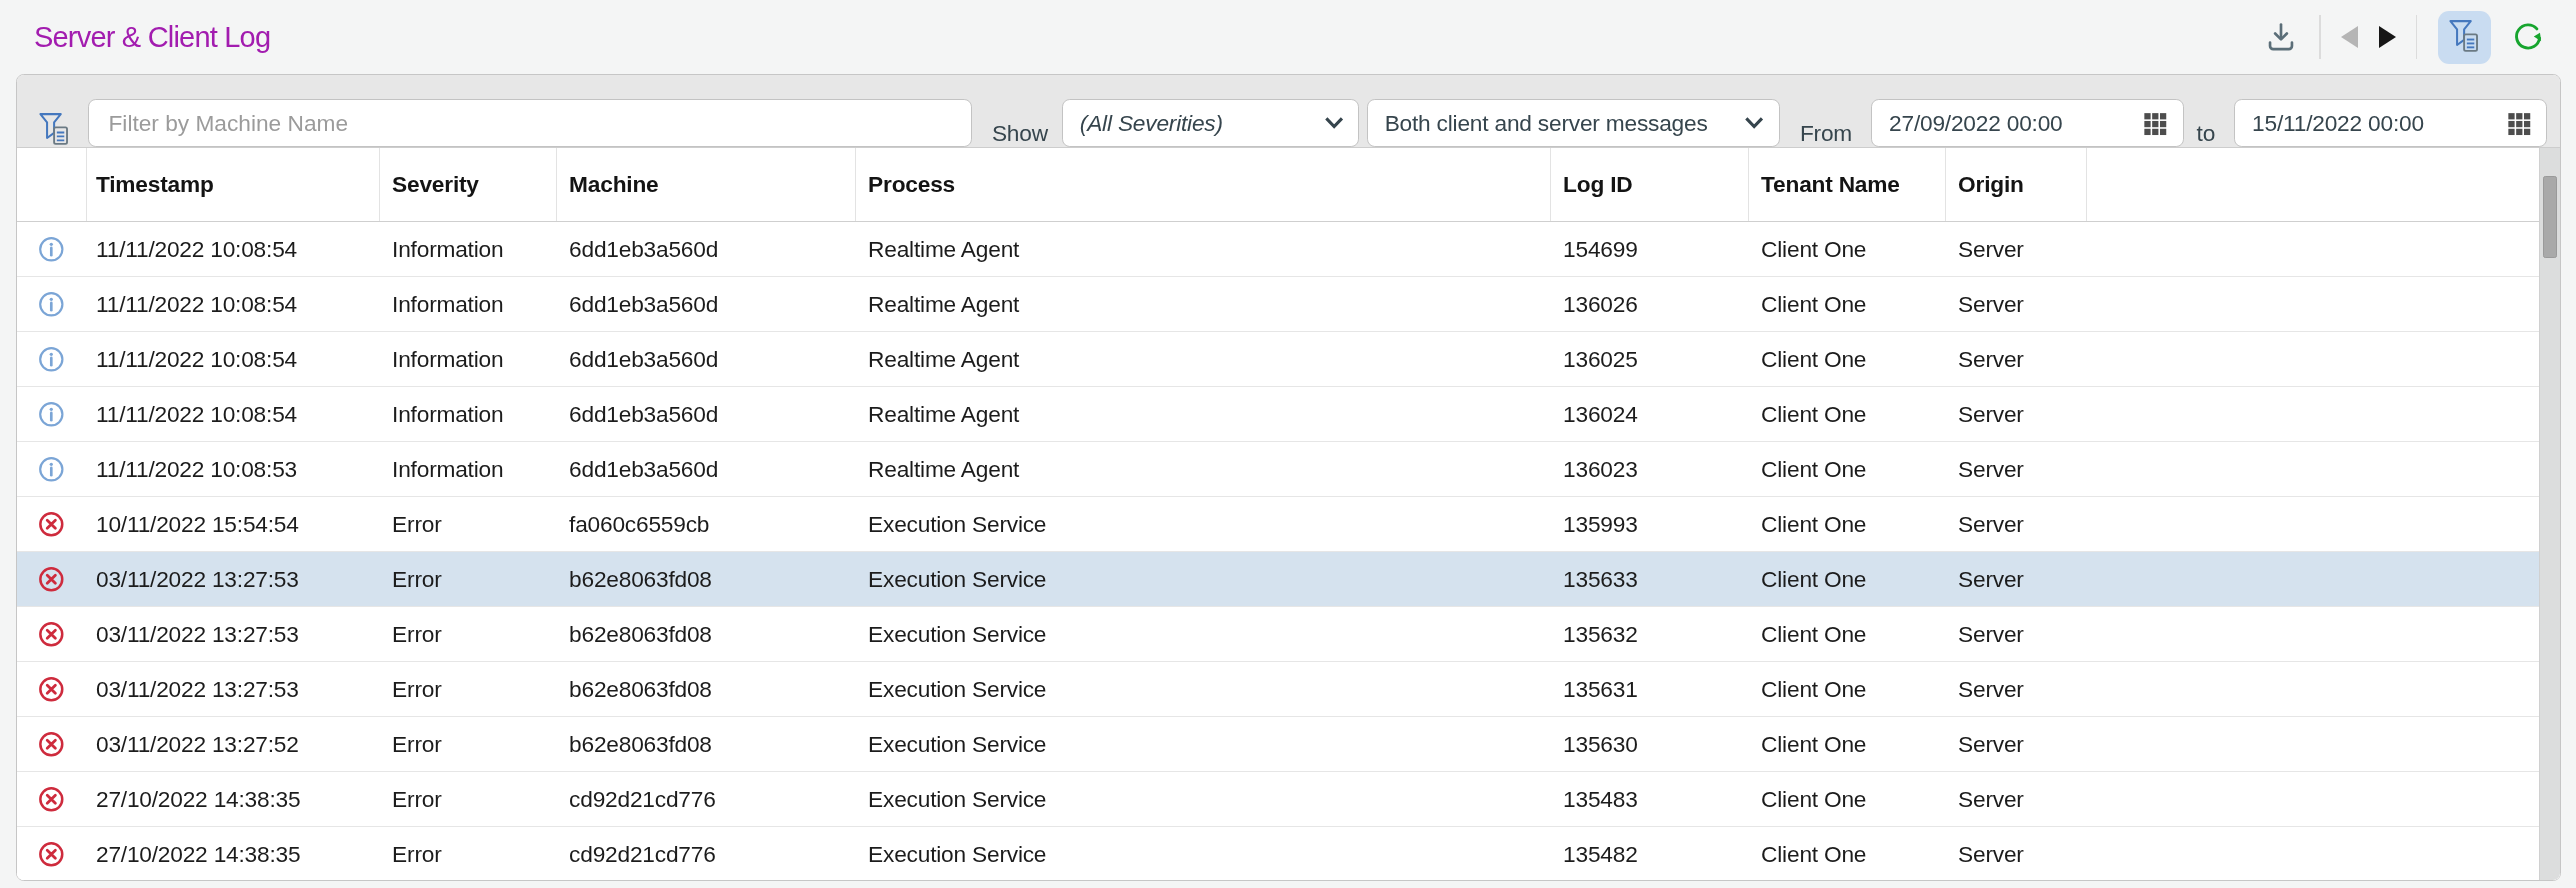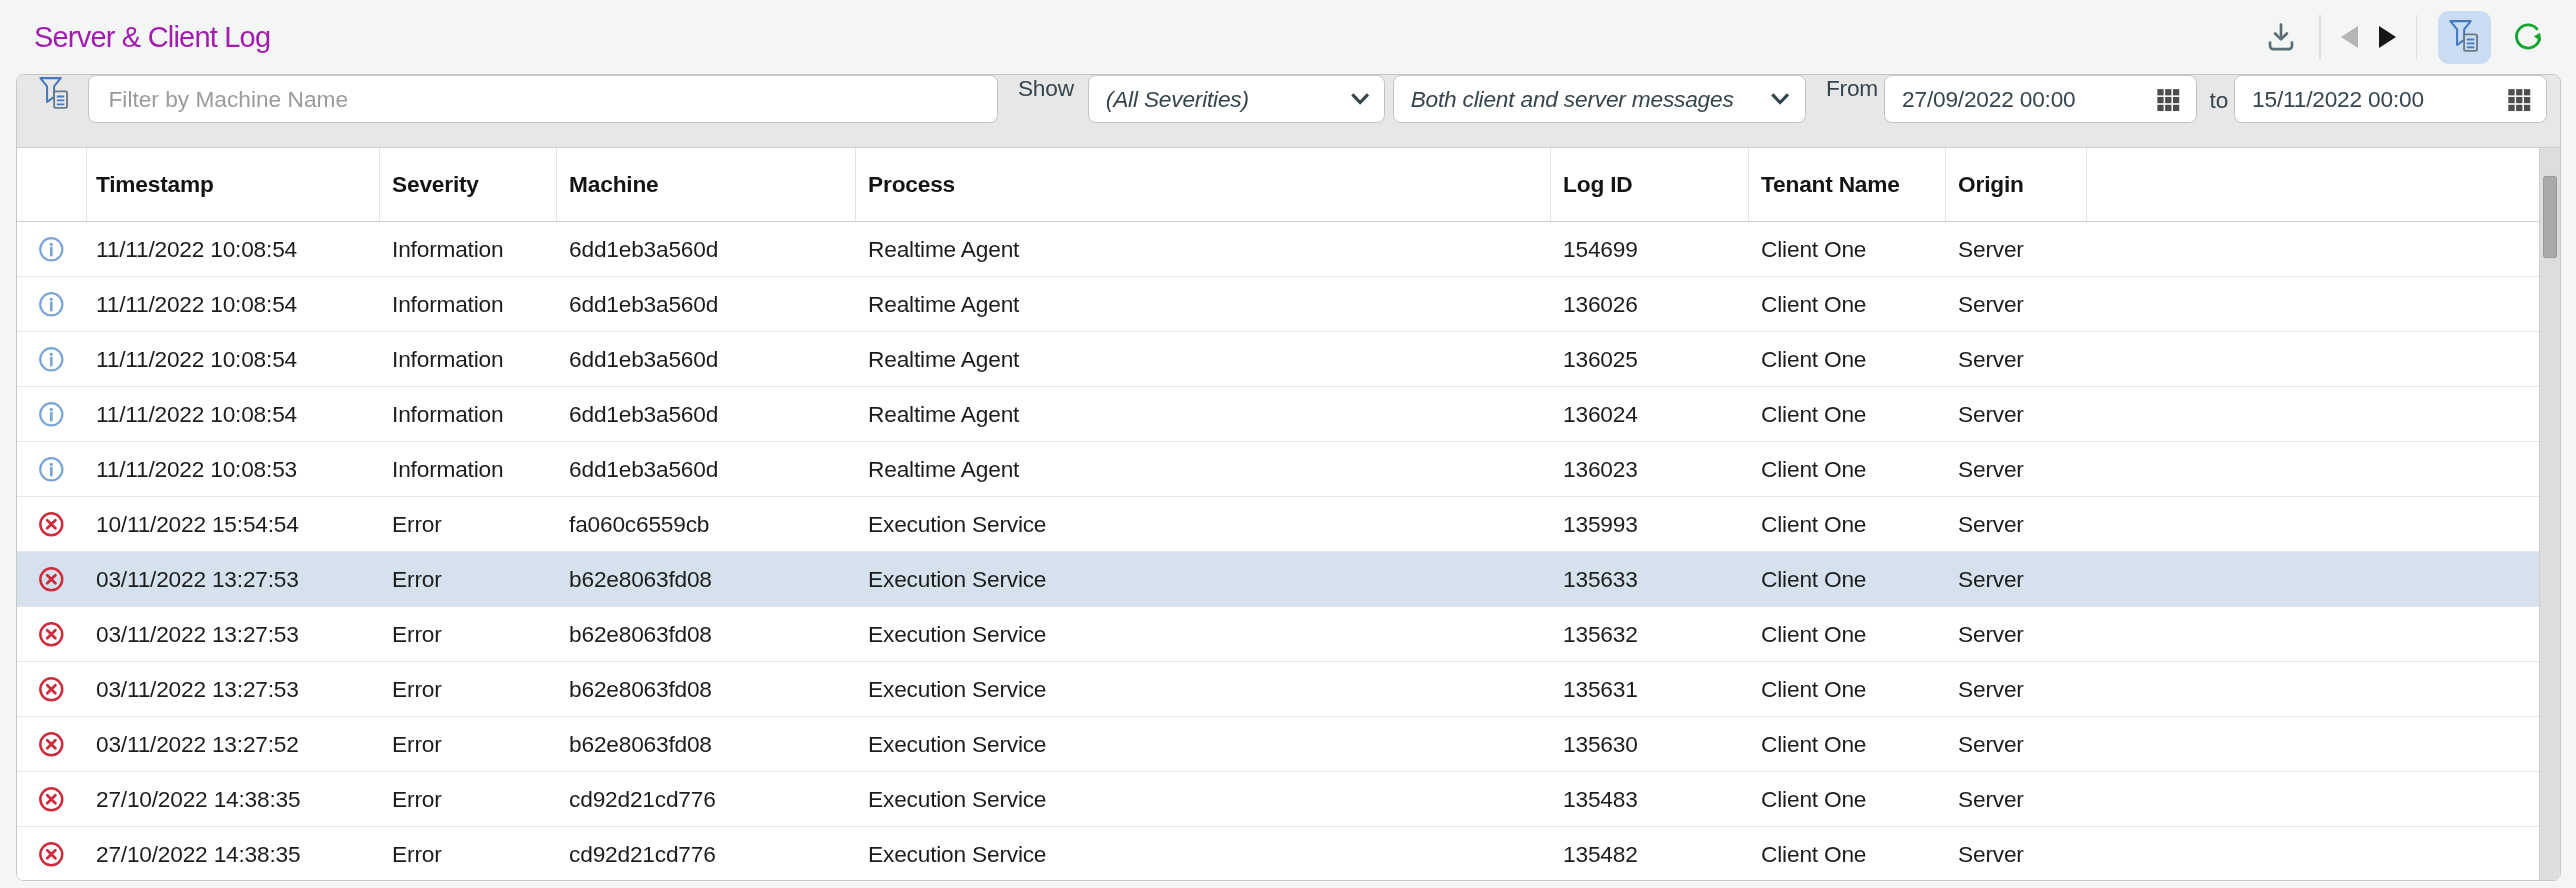--- a/index.html
+++ b/index.html
@@ -34,40 +34,40 @@
 
   
   .panel {
     position:absolute; left:15.6px; top:74px; width:2545px; height:807px;
     background:#ffffff; border:0.8px solid #c6c6c6; border-radius:7.8px; overflow:hidden;
   }
 
   
   .filter-bar {
     position:relative; height:73px; background:#e7e7e7; border-bottom:0.8px solid #cdcdcd;
-    display:flex; align-items:flex-start; padding:0 12.5px;
+    display:flex; align-items:flex-end; padding:0 12.5px;
   }
   .filter-bar .funnel-wrap { margin-left:9.4px; margin-right:17px; flex:0 0 auto; display:flex; }
   .machine-input {
     flex:1 1 auto; min-width:469px; height:48px; border:0.8px solid #c3c3c3; border-radius:7.8px;
     background:#ffffff; font:inherit; font-size:22.7px; color:#36454d; padding:0 19px; outline:none;
   }
   .machine-input::placeholder { color:#9b9b9b; }
   .fb-label { font-size:22.7px; color:#36454d; flex:0 0 auto; }
   .lbl-show { margin-left:20.3px; }
   .lbl-from { margin-left:20.3px; }
   .lbl-to   { margin-left:12.5px;margin-top:12px; }
   .fb-select, .fb-date {
     margin-left:14px; height:48px; border:0.8px solid #c3c3c3; border-radius:7.8px; background:#ffffff;
     display:flex; align-items:center; justify-content:space-between;
     font-size:22.7px; color:#36454d; padding:0 14px 0 17px; flex:0 0 auto; cursor:pointer;
   }
   .sel-severity { width:297px;font-style:italic; }
-  .sel-msgtype  { width:413px; margin-left:7.8px;font-style:italic; }
-  .fb-date { width:313px; margin-left:6px; }
+  .sel-msgtype  { width:413px; margin-left:7.8px; }
+  .fb-date { width:313px; margin-left:19px; }
   .chev { flex:0 0 auto; margin-left:9.4px; }
 
   
   .log-table { position:relative; }
   .thead {
     display:flex; height:74px; border-bottom:0.8px solid #cfcfcf;
     font-size:22.7px; font-weight:bold; color:#141414; background:#ffffff;
   }
   .th { display:flex; align-items:center; padding-left:12.5px; border-right:0.8px solid #e3e3e3; flex:0 0 auto; }
   .th.col-fill { border-right:none; }

